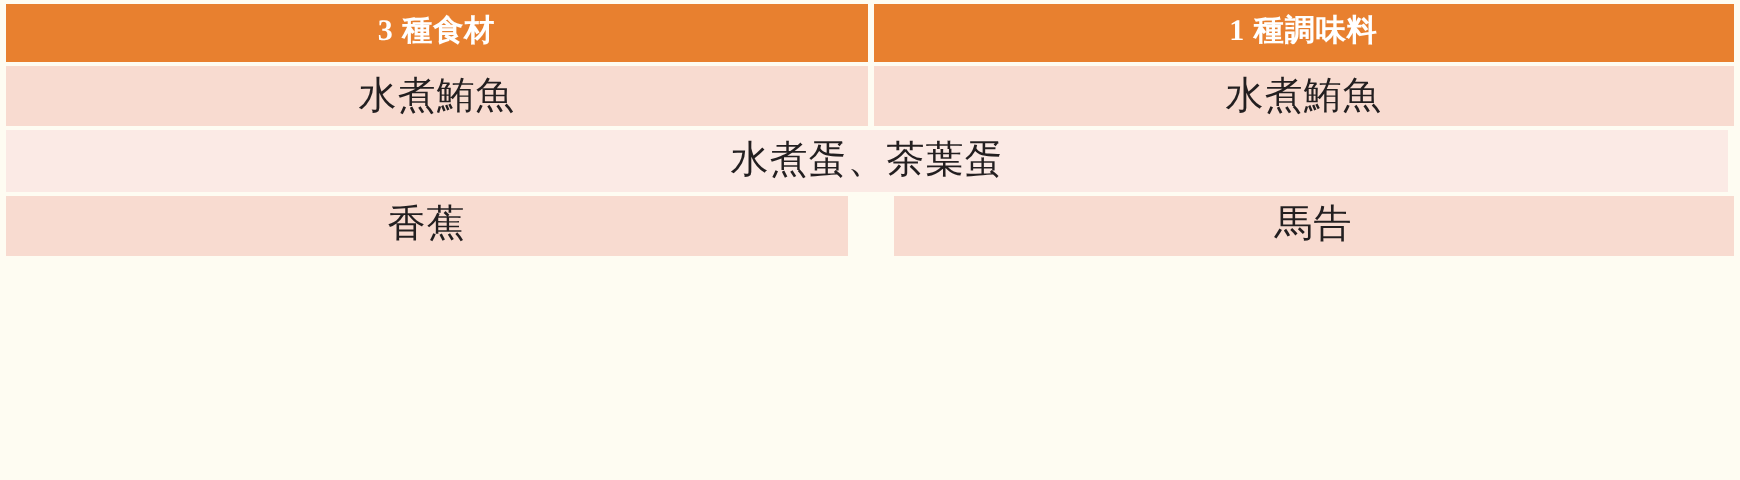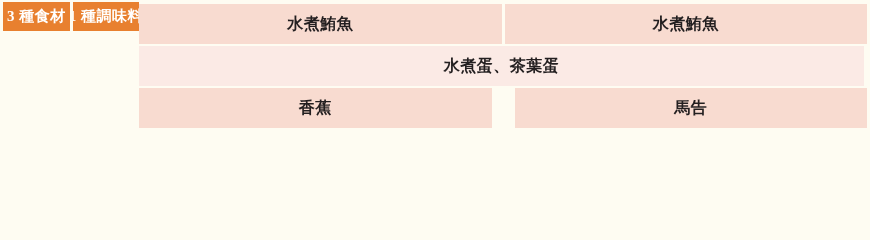--- a/index.html
+++ b/index.html
@@ -14,20 +14,21 @@
     overflow: hidden;
   }
 
   .table-wrap {
     width: 870px;
     height: 130px;
     box-sizing: border-box;
     padding: 2px 3px 2px 3px;
     background: #fefcf2;
     display: flex;
+    flex-direction: column;
   }
 
   .header-row {
     display: flex;
     height: 29px;
     flex: 0 0 29px;
   }
 
   .body-rows {
     display: flex;
@@ -67,23 +68,22 @@
 
   .data-row.shade-dark .cell {
     background: #f8dbd0;
   }
   .data-row.shade-light .cell {
     background: #fbeae5;
   }
 
   .data-cell {
     color: #231f20;
-    font-size: 16px;
+    font-size: 19px;
     letter-spacing: 0.5px;
-    font-weight: bold;
   }
 
   
   .data-row + .data-row {
     margin-top: 2px;
     gap: 20px;
   }
   .body-rows {
     margin-top: 2px;
   }

